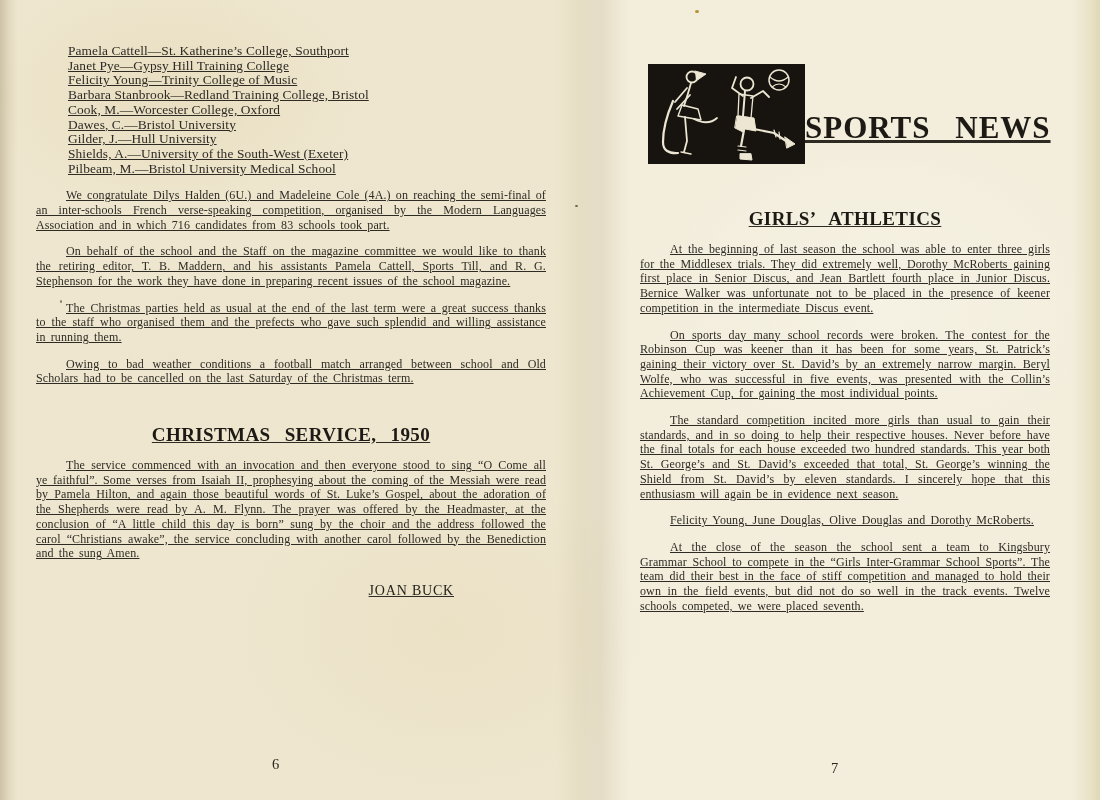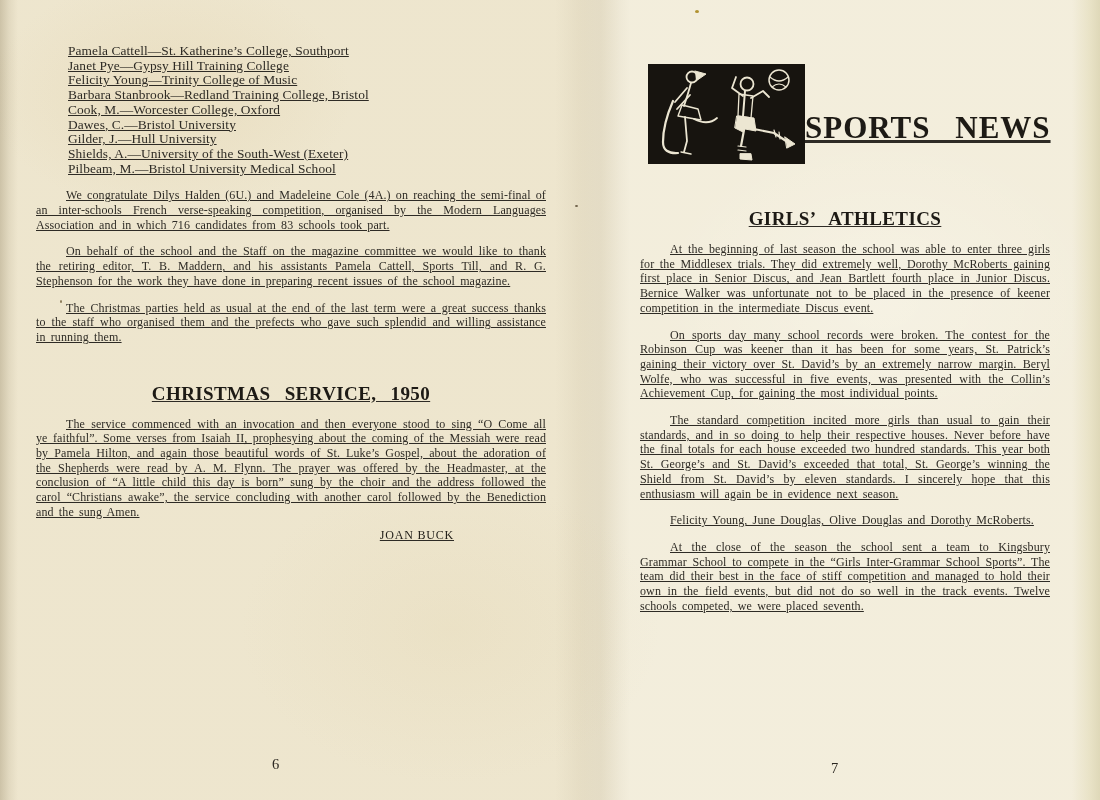--- a/index.html
+++ b/index.html
@@ -33,22 +33,22 @@
     font-size:12px;line-height:14.7px;
     text-align:justify;text-indent:30px;
     word-spacing:2px;letter-spacing:0.12px;
   }
   .section-heading{
     text-align:center;font-weight:bold;color:#1d1a15;
     font-size:19px;letter-spacing:0.4px;word-spacing:9px;
     margin:38px 0 8px 0;
   }
   .byline{
-    text-align:right;padding-right:92px;margin-top:8px;
-    font-size:12px;letter-spacing:0.8px;color:#24211b;
+    text-align:right;padding-right:92px;margin-top:22px;
+    font-size:14px;letter-spacing:0.8px;color:#24211b;
   }
   .page-num{position:absolute;font-size:14.5px;color:#2a2620;}
   .pn-left{left:272px;top:756px;}
   .pn-right{left:831px;top:760px;}
 
   .masthead{display:flex;align-items:center;margin:24px 0 0 8px;}
   .cut-wrap{width:157px;height:100px;flex:0 0 auto;}
   .masthead-title{
     flex:1;text-align:center;
     font-size:31px;font-weight:600;color:#1d1a15;
@@ -76,20 +76,21 @@
       <div>Dawes, C.—Bristol University</div>
       <div>Gilder, J.—Hull University</div>
       <div>Shields, A.—University of the South-West (Exeter)</div>
       <div>Pilbeam, M.—Bristol University Medical School</div>
     </div>
 
     <div class="body-text">
       <p>We congratulate Dilys Halden (6U.) and Madeleine Cole (4A.) on reaching the semi-final of an inter-schools French verse-speaking competition, organised by the Modern Languages Association and in which 716 candidates from 83 schools took part.</p>
       <p>On behalf of the school and the Staff on the magazine committee we would like to thank the retiring editor, T. B. Maddern, and his assistants Pamela Cattell, Sports Till, and R. G. Stephenson for the work they have done in preparing recent issues of the school magazine.</p>
       <p>The Christmas parties held as usual at the end of the last term were a great success thanks to the staff who organised them and the prefects who gave such splendid and willing assistance in running them.</p>
+      <p>Owing to bad weather conditions a football match arranged between school and Old Scholars had to be cancelled on the last Saturday of the Christmas term.</p>
     </div>
 
     <div class="section-heading">CHRISTMAS  SERVICE,  1950</div>
 
     <div class="body-text">
       <p>The service commenced with an invocation and then everyone stood to sing “O Come all ye faithful”.  Some verses from Isaiah II, prophesying about the coming of the Messiah were read by Pamela Hilton, and again those beautiful words of St. Luke’s Gospel, about the adoration of the Shepherds were read by A. M. Flynn.  The prayer was offered by the Headmaster, at the conclusion of “A little child this day is born” sung by the choir and the address followed the carol “Christians awake”, the service concluding with another carol followed by the Benediction and the sung Amen.</p>
     </div>
 
     <div class="byline">JOAN BUCK</div>
   </div>

